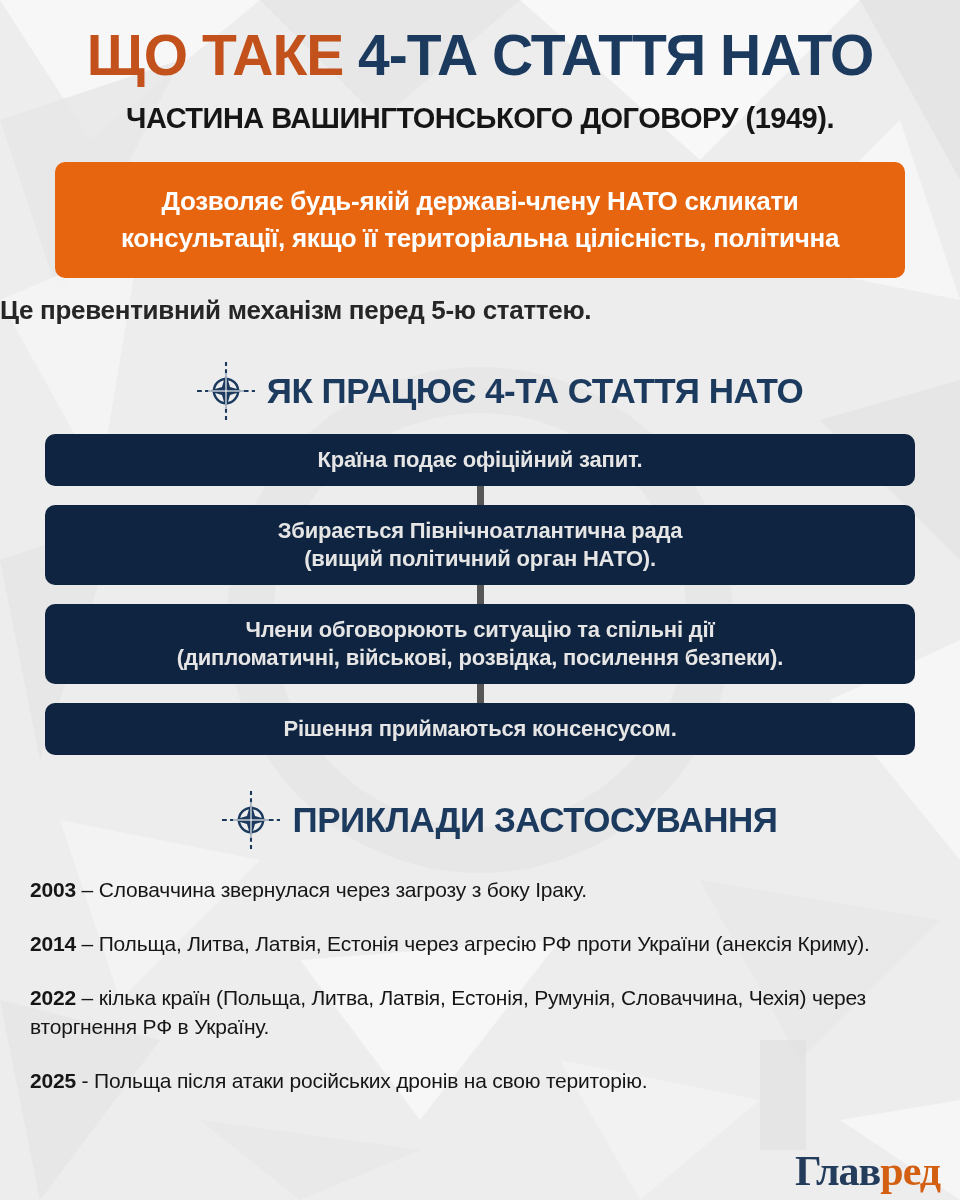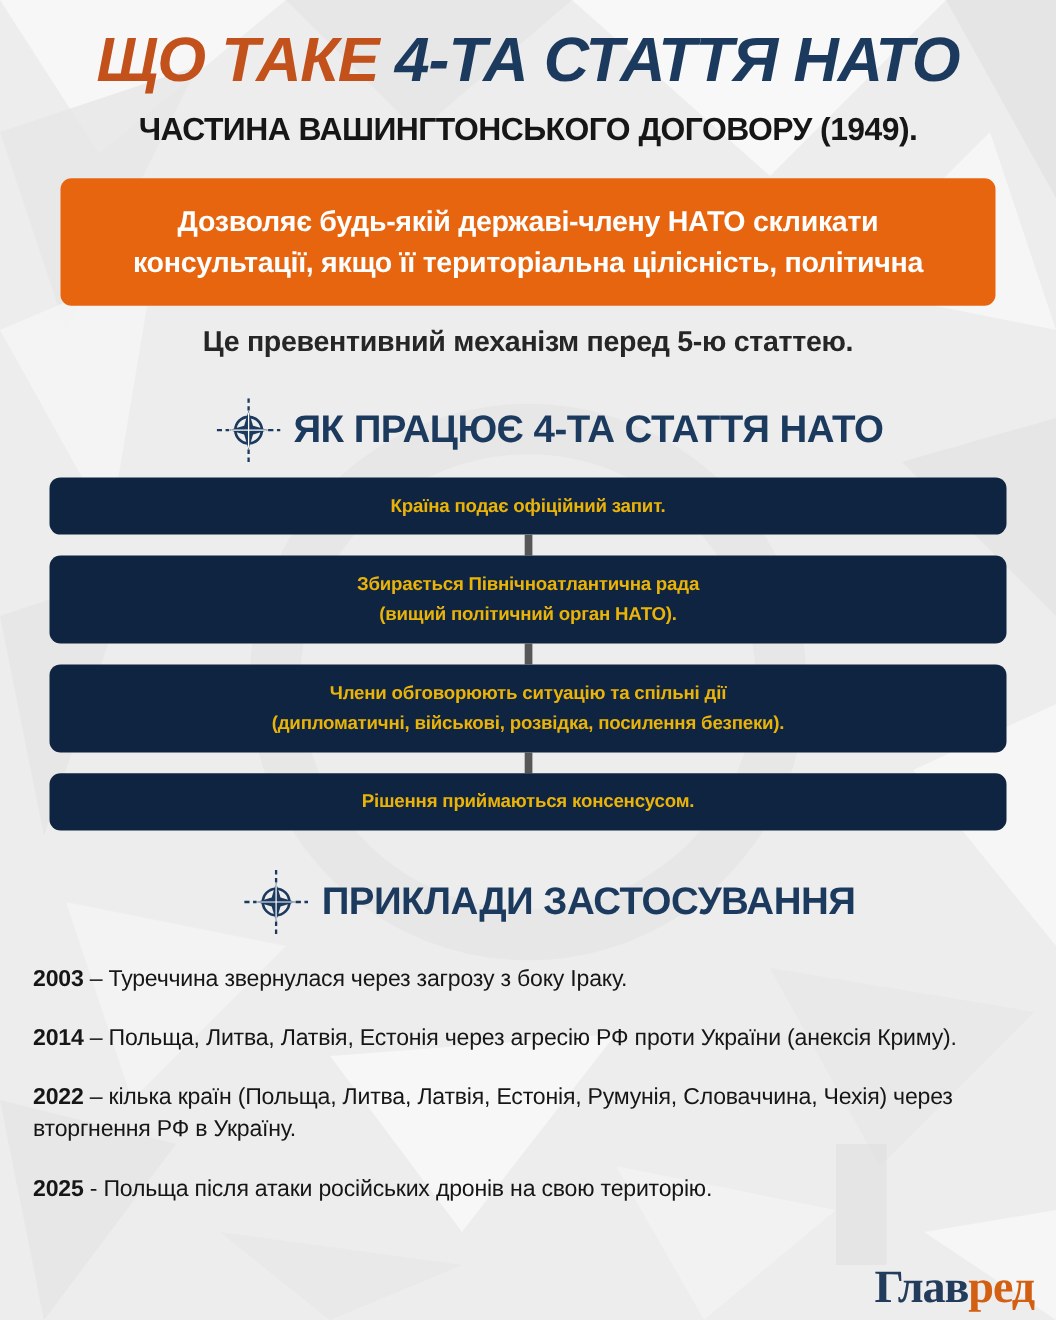--- a/index.html
+++ b/index.html
@@ -9,55 +9,54 @@
     font-family:"Liberation Sans",sans-serif;
     position:relative;overflow:hidden;
   }
   .bg-svg{position:absolute;left:0;top:0;z-index:0;}
   main{position:relative;z-index:1;width:960px;height:1200px;}
 
   .title{
     margin:26px 0 0;text-align:center;
     font-size:57px;font-weight:bold;letter-spacing:-1px;line-height:1.05;
     color:#1b3a5e;
-    font-style:italic;
   }
   .title .hl{color:#c2511c;}
 
   .subtitle{
     margin:16px 0 0;text-align:center;
     font-size:29px;font-weight:bold;letter-spacing:-0.5px;
     color:#161616;
   }
 
   .lead-box{
     width:830px;margin:27px auto 0;
     background:#e8650f;border-radius:10px;
     padding:21px 10px;text-align:center;
     color:#ffffff;font-weight:bold;font-size:26px;line-height:37px;letter-spacing:-0.3px;
   }
 
   .lead-note{
-    margin:17px 0 16px;text-align:center;
+    margin:17px 0 16px;
     font-size:26px;font-weight:bold;letter-spacing:-0.3px;color:#262626;
   }
 
   .section-header{
     margin:36px 0 0;display:flex;align-items:center;justify-content:center;gap:12px;padding-left:40px;
   }
   .section-header .label{
     font-size:35px;font-weight:bold;letter-spacing:-0.5px;color:#1b3a5e;
   }
   .compass{width:58px;height:58px;flex:0 0 auto;}
 
   .steps{width:870px;margin:14px auto 0;}
   .step{
     background:#0f2440;border-radius:10px;
-    color:#eab308;text-align:center;font-weight:bold;
-    font-size:17px;line-height:28px;letter-spacing:-0.2px;
+    color:#e5e5e5;text-align:center;font-weight:bold;
+    font-size:22px;line-height:28px;letter-spacing:-0.2px;
     padding:12px 20px;box-sizing:border-box;
   }
   .connector{width:7px;height:19px;background:#575757;margin:0 auto;}
 
   .examples{margin:26px 26px 0 30px;}
   .example{
     margin:0 0 25px;font-size:21px;line-height:29px;letter-spacing:-0.2px;color:#161616;
   }
   .example .year{font-weight:bold;}
 
@@ -154,21 +153,21 @@
       <polygon points="36,14 41,31 58,36 41,41 36,58 31,41 14,36 31,31" fill="#1b3a5e"></polygon>
       <line x1="36" y1="36" x2="36" y2="16" stroke="#ffffff" stroke-width="1.4"></line>
       <line x1="36" y1="36" x2="56" y2="36" stroke="#ffffff" stroke-width="1.4"></line>
       <line x1="36" y1="36" x2="36" y2="56" stroke="#ffffff" stroke-width="1.4"></line>
       <line x1="36" y1="36" x2="16" y2="36" stroke="#ffffff" stroke-width="1.4"></line>
     </svg>
     <span class="label">ПРИКЛАДИ ЗАСТОСУВАННЯ</span>
   </div>
 
   <div class="examples">
-    <p class="example"><span class="year">2003</span> <span>–</span> <span>Туреччина звернулася через загрозу з боку Іраку.</span></p>
+    <p class="example"><span class="year">2003</span> <span>–</span> <span>Словаччина звернулася через загрозу з боку Іраку.</span></p>
     <p class="example"><span class="year">2014</span> <span>–</span> <span>Польща, Литва, Латвія, Естонія через агресію РФ проти України (анексія Криму).</span></p>
     <p class="example"><span class="year">2022</span> <span>–</span> <span>кілька країн (Польща, Литва, Латвія, Естонія, Румунія, Словаччина, Чехія) через вторгнення РФ в Україну.</span></p>
     <p class="example"><span class="year">2025</span> <span>-</span> <span>Польща після атаки російських дронів на свою територію.</span></p>
   </div>
 
   <div class="logo"><span class="p1">Глав</span><span class="p2">ред</span></div>
 
 </main>
 
 </body></html>

